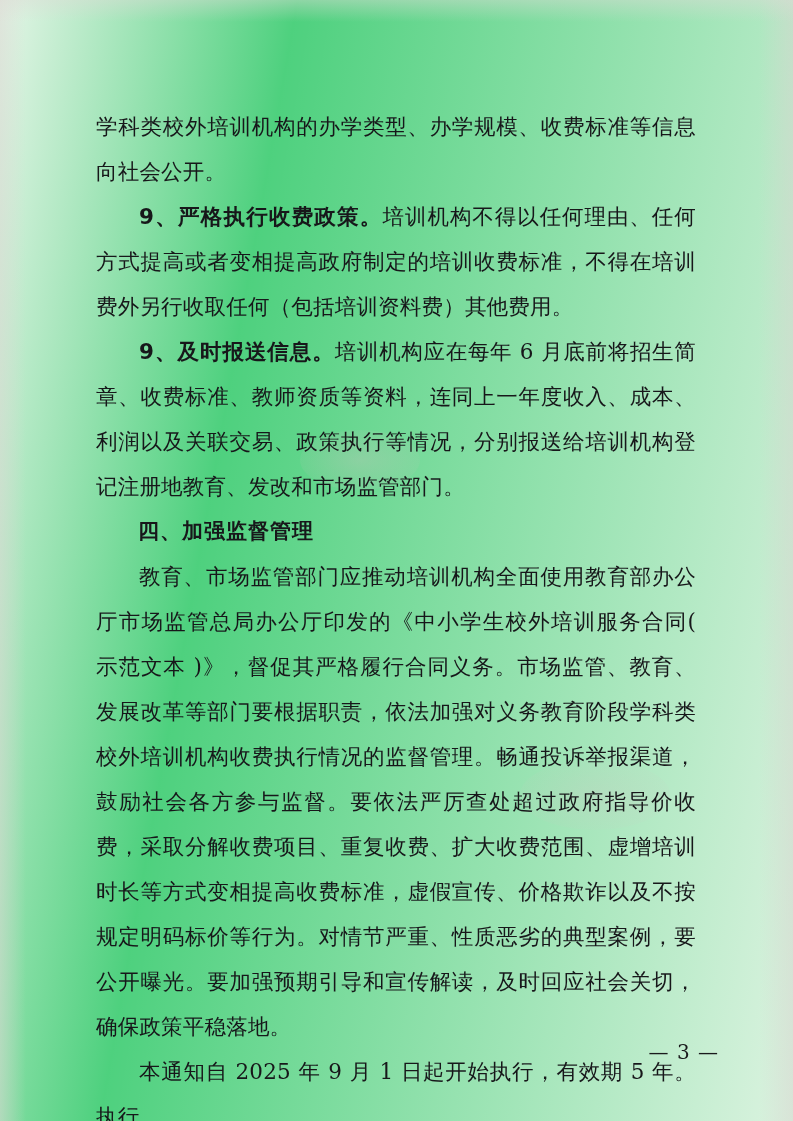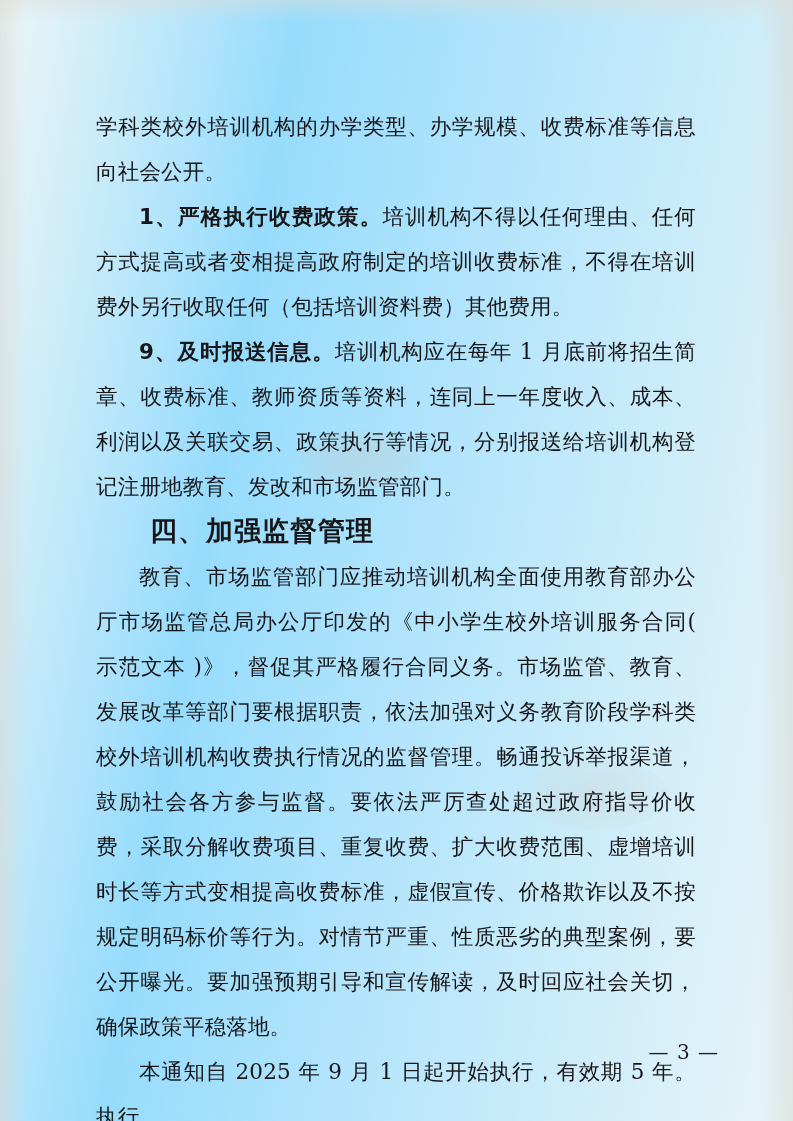--- a/index.html
+++ b/index.html
@@ -10,21 +10,21 @@
     width: 793px;
     height: 1121px;
     background: #ffffff;
     font-family: "DejaVu Serif", serif;
     overflow: hidden;
   }
   .page {
     position: relative;
     width: 793px;
     height: 1121px;
-    background: #7dd3fc;
+    background: #22c55e;
     box-sizing: border-box;
   }
   
   .paper-tint {
     position: absolute;
     inset: 0;
     background:
       linear-gradient(100deg, rgba(250,250,246,0.9) 0%, rgba(255,255,255,0.2) 30%, rgba(252,251,247,0.85) 100%);
     pointer-events: none;
   }
@@ -70,21 +70,21 @@
     text-justify: inter-ideograph;
     letter-spacing: 0.2px;
     font-family: "DejaVu Serif", serif;
   }
   p.indent {
     text-indent: 2em;
   }
   .heading {
     font-weight: bold;
     font-family: Liberation Serif, serif;
-    font-size: 27px;
+    font-size: 21px;
     letter-spacing: 1px;
   }
   .lead-bold {
     font-weight: bold;
     font-family: "DejaVu Sans", sans-serif;
     letter-spacing: 0.5px;
   }
   .page-number {
     position: absolute;
     right: 74px;
@@ -104,23 +104,23 @@
   <div class="scan-edge-left"></div>
   <div class="scan-edge-right"></div>
   <div class="scan-edge-top"></div>
   <div class="smudge" style="left:300px; top:430px; width:120px; height:60px; background:radial-gradient(rgba(200,198,190,0.35), rgba(255,255,255,0));"></div>
   <div class="smudge" style="left:520px; top:760px; width:150px; height:70px; background:radial-gradient(rgba(203,201,194,0.28), rgba(255,255,255,0));"></div>
 
   <div class="content">
 
     <p class="plain">学科类校外培训机构的办学类型、办学规模、收费标准等信息向社会公开。</p>
 
-    <p class="indent"><span class="lead-bold">1、严格执行收费政策。</span><span>培训机构不得以任何理由、任何方式提高或者变相提高政府制定的培训收费标准，不得在培训费外另行收取任何（包括培训资料费）其他费用。</span></p>
+    <p class="indent"><span class="lead-bold">9、严格执行收费政策。</span><span>培训机构不得以任何理由、任何方式提高或者变相提高政府制定的培训收费标准，不得在培训费外另行收取任何（包括培训资料费）其他费用。</span></p>
 
-    <p class="indent"><span class="lead-bold">9、及时报送信息。</span><span>培训机构应在每年 1 月底前将招生简章、收费标准、教师资质等资料，连同上一年度收入、成本、利润以及关联交易、政策执行等情况，分别报送给培训机构登记注册地教育、发改和市场监管部门。</span></p>
+    <p class="indent"><span class="lead-bold">9、及时报送信息。</span><span>培训机构应在每年 6 月底前将招生简章、收费标准、教师资质等资料，连同上一年度收入、成本、利润以及关联交易、政策执行等情况，分别报送给培训机构登记注册地教育、发改和市场监管部门。</span></p>
 
     <p class="indent heading">四、加强监督管理</p>
 
     <p class="indent">教育、市场监管部门应推动培训机构全面使用教育部办公厅市场监管总局办公厅印发的《中小学生校外培训服务合同( 示范文本 )》，督促其严格履行合同义务。市场监管、教育、发展改革等部门要根据职责，依法加强对义务教育阶段学科类校外培训机构收费执行情况的监督管理。畅通投诉举报渠道，鼓励社会各方参与监督。要依法严厉查处超过政府指导价收费，采取分解收费项目、重复收费、扩大收费范围、虚增培训时长等方式变相提高收费标准，虚假宣传、价格欺诈以及不按规定明码标价等行为。对情节严重、性质恶劣的典型案例，要公开曝光。要加强预期引导和宣传解读，及时回应社会关切，确保政策平稳落地。</p>
 
     <p class="indent">本通知自 2025 年 9 月 1 日起开始执行，有效期 5 年。执行</p>
 
   </div>
 
   <div class="page-number">— 3 —</div>

